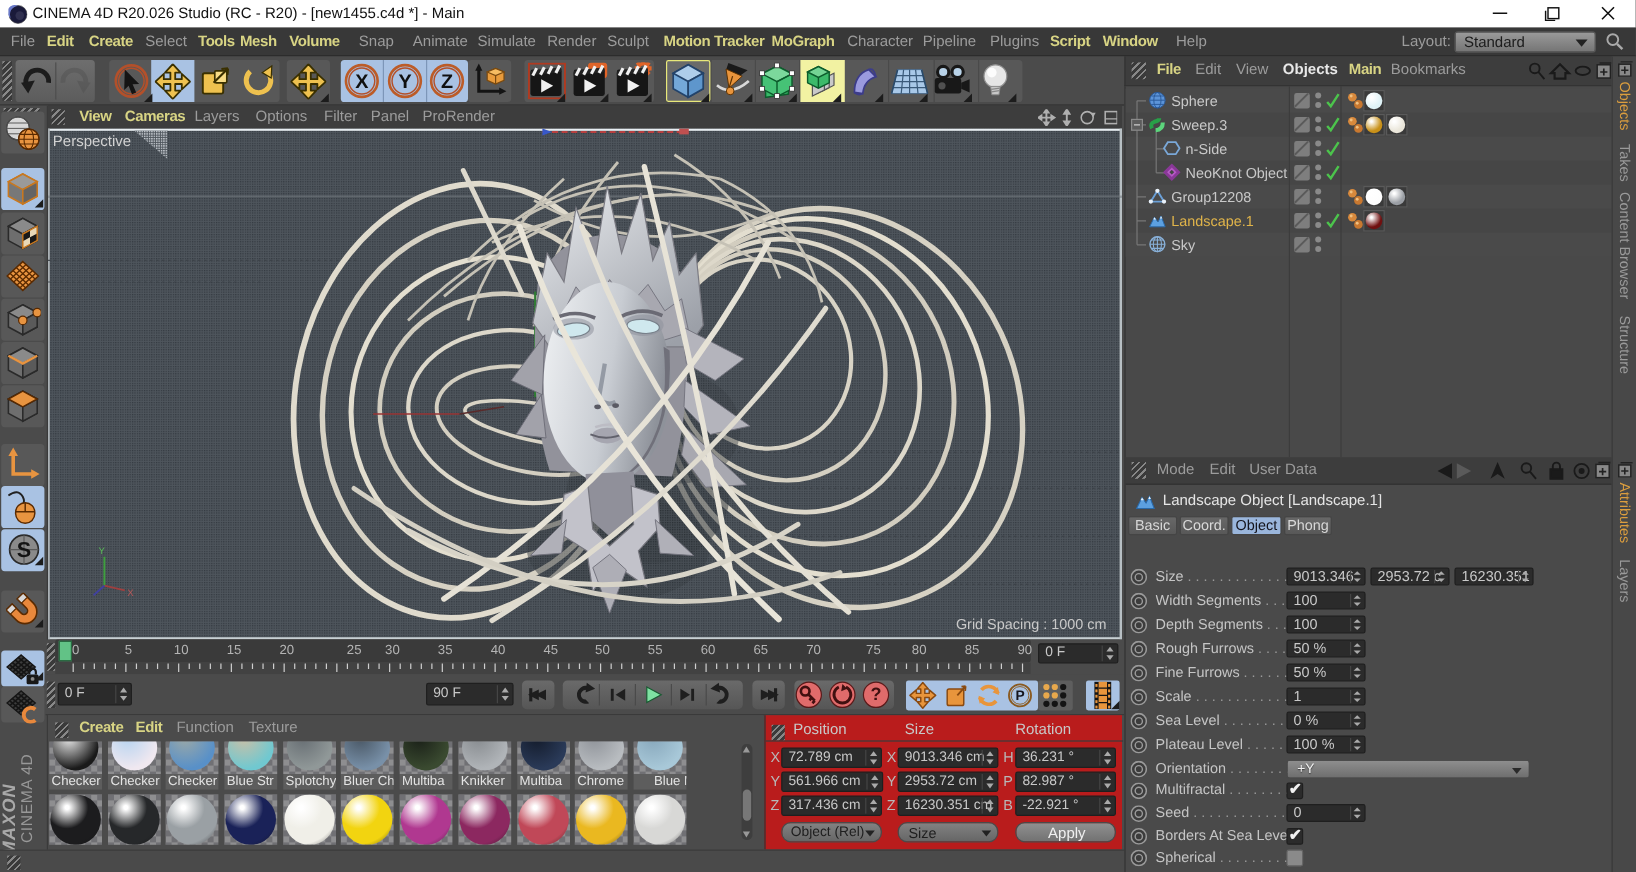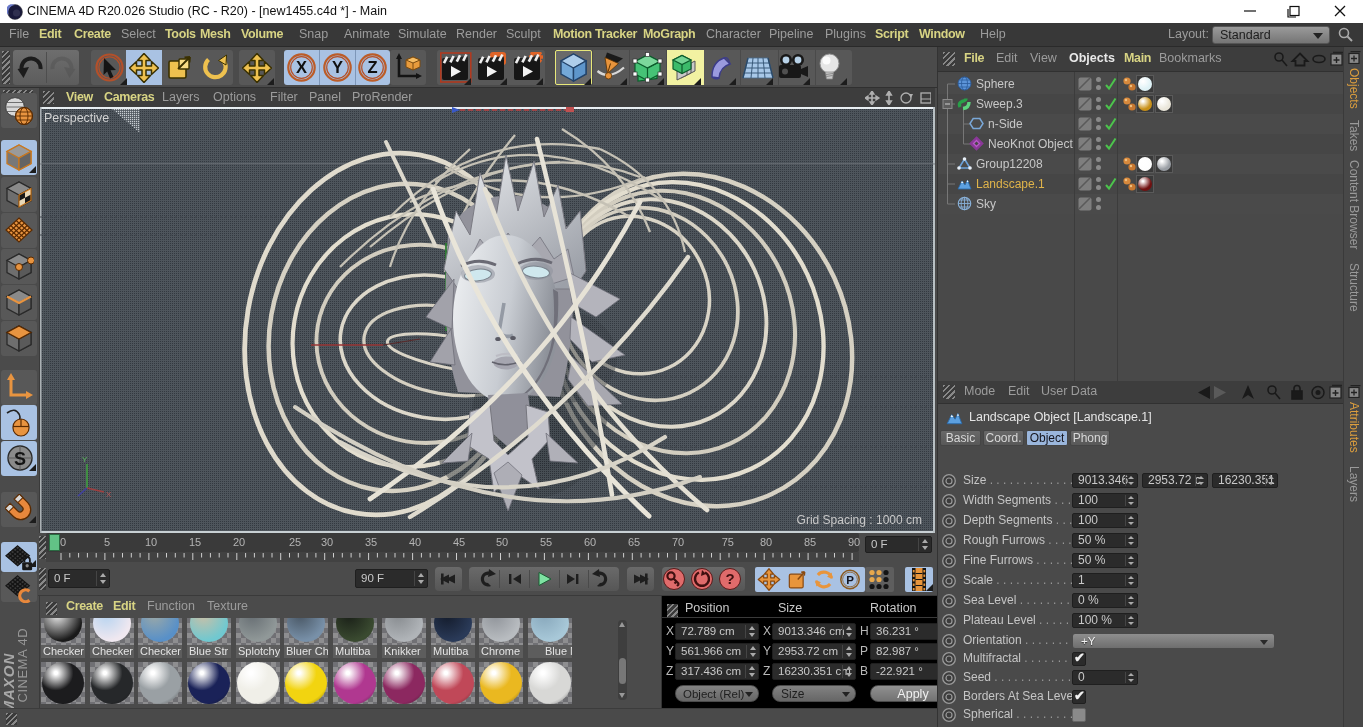--- a/index.html
+++ b/index.html
@@ -790,21 +790,21 @@
     <div class="abs" style="left:488px;top:49px;width:44px;height:13px;background:#5d5d5d;color:#e4e4e4;font-size:11px;line-height:13px;padding-left:17px;overflow:hidden;white-space:nowrap">Blue Me</div>
     <div class="abs" style="left:488px;top:66px;width:44px;height:42px;overflow:hidden;background:repeating-conic-gradient(#8e8e90 0 25%,#707074 0 50%) 0 0/10px 10px">
 <div style="position:absolute;left:1px;top:0px;width:42px;height:42px;border-radius:50%;background:radial-gradient(circle at 33% 26%,#ffffff 4%,#d8d8d6 42%,#d8d8d6 72%,#101010 115%)"></div>
     </div>
     <div class="abs" style="left:578px;top:24px;width:9px;height:80px;background:#3e3e3e;border-radius:4px">
 <span class="abs" style="left:1px;top:2px;width:0;height:0;border-left:3.5px solid transparent;border-right:3.5px solid transparent;border-bottom:5px solid #999"></span>
 <div class="abs" style="left:1px;top:38px;width:7px;height:26px;border-radius:4px;background:#777"></div>
 <span class="abs" style="left:1px;bottom:2px;width:0;height:0;border-left:3.5px solid transparent;border-right:3.5px solid transparent;border-top:5px solid #999"></span>
     </div>
   </div>
-<div class="abs" style="left:661px;top:596px;width:298px;height:112px;background:#000000;border-left:1px solid #333">
+<div class="abs" style="left:637px;top:596px;width:298px;height:112px;background:#b91c1c;border-left:1px solid #333">
     <div class="hdl abs" style="left:5px;top:8px;width:11px;height:13px"></div>
     <span class="abs" style="left:23px;top:5px;font-size:12.5px;color:#c8c8c8">Position</span>
     <span class="abs" style="left:116px;top:5px;font-size:12.5px;color:#c8c8c8">Size</span>
     <span class="abs" style="left:208px;top:5px;font-size:12.5px;color:#c8c8c8">Rotation</span>
     <div class="abs" style="left:0;top:21px;width:298px;height:1px;background:#3a3a3a"></div>
     <span class="abs" style="left:4px;top:28px;font-size:12px;color:#b8b8b8">X</span>
     <div class="ibox" style="left:13px;top:27px;width:84px;height:17px;line-height:15px">72.789 cm<span class="spin">
         <b></b>
         <i></i>
       </span></div>

